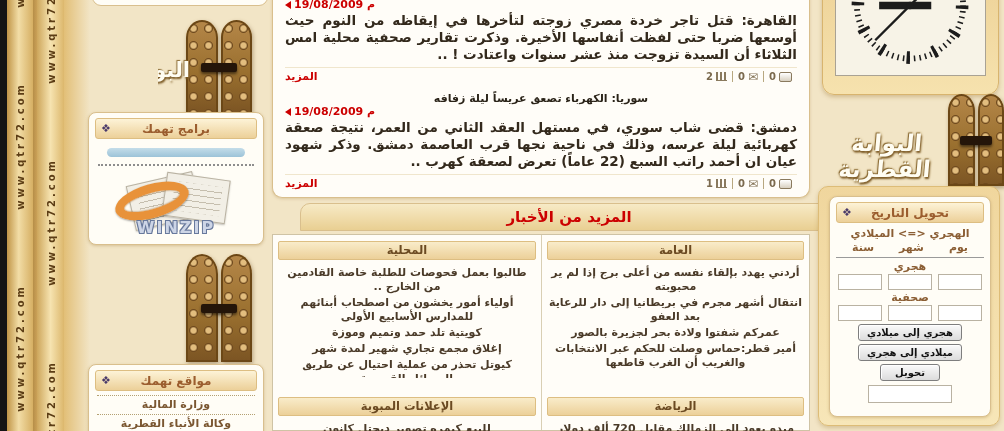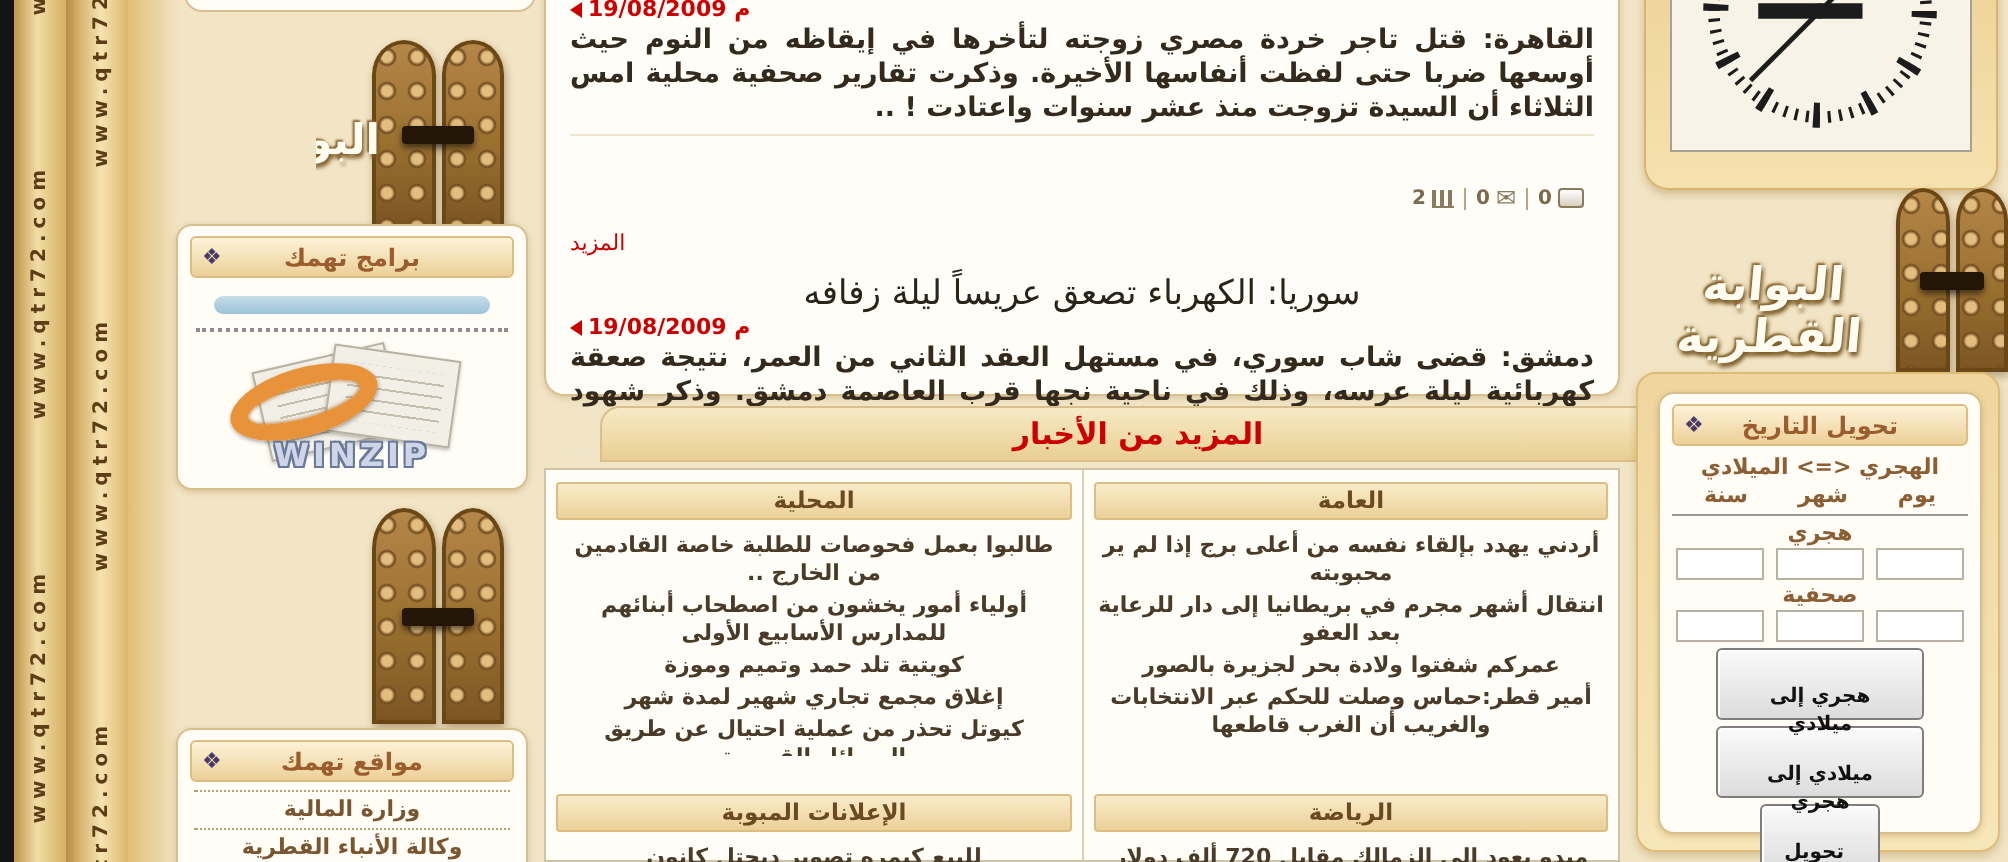--- a/index.html
+++ b/index.html
@@ -88,31 +88,31 @@
   .news-panel { position:absolute; left:272px; top:-12px; width:538px; height:210px;
       background:#fffdf8; border:1px solid #d9bf8d; border-top:none; border-radius:0 0 10px 10px;
       padding:10px 12px 0; direction:rtl; box-shadow:0 1px 3px rgba(150,110,40,.25); }
   .news-date { color:#cc0000; font-size:11px; font-weight:bold; text-align:left; direction:ltr; }
   .date-arrow { display:inline-block; width:0; height:0; margin-right:3px; vertical-align:middle;
       border-top:4px solid transparent; border-bottom:4px solid transparent; border-right:6px solid #cc0000; }
   .news-body { color:#33291c; font-size:13.5px; font-weight:bold; line-height:17px;
       text-align:justify; margin-top:1px; }
   .news-foot { display:flex; justify-content:space-between; align-items:center;
       direction:ltr; margin-top:4px; padding:2px 0; border-top:1px solid #f0e6cd; }
-  .more-link { color:#cc0000; font-size:11px; font-weight:normal; text-decoration:none;margin-top:45px; }
+  .more-link { color:#cc0000; font-size:11px; font-weight:bold; text-decoration:none; }
   .stats { display:flex; align-items:center; color:#7b6a4e; font-size:10px; font-weight:bold; }
   .stat { display:flex; align-items:center; gap:3px; padding:0 5px; }
   .stat + .stat { border-left:1px solid #b8a880; }
   .ic-chart { display:inline-block; width:11px; height:9px; border-bottom:1px solid #8a7a5e;
       background:linear-gradient(90deg,#8a7a5e 0 2px,rgba(0,0,0,0) 2px 4px,#8a7a5e 4px 6px,
                  rgba(0,0,0,0) 6px 8px,#8a7a5e 8px 10px,rgba(0,0,0,0) 10px); }
   .ic-mail { font-size:12px; line-height:10px; color:#8a7a5e; }
   .ic-print { display:inline-block; width:13px; height:10px; border:1px solid #8a7a5e; border-radius:2px;
       background:linear-gradient(#ffffff,#d8d0c0); }
-  .news-title { text-align:center; color:#2a2318; font-size:17px; font-weight:normal; margin-top:7px; }
+  .news-title { text-align:center; color:#2a2318; font-size:11px; font-weight:bold; margin-top:7px; }
 
   
   .more-news-bar { position:absolute; left:272px; top:203px; width:538px; height:28px;
       background:linear-gradient(180deg,#f7eac6,#e9cf92); border:1px solid #d9bf8d;
       border-radius:10px 10px 0 0; display:flex; align-items:center; justify-content:center;
       color:#cc0000; font-size:15px; font-weight:bold;margin-left:28px; }
   .columns-box { position:absolute; left:272px; top:234px; width:538px; height:197px;
       background:#fffdf8; border:1px solid #cfc3a5; }
   .vdivider { position:absolute; left:268px; top:0; bottom:0; width:1px; background:#d9cfb4; }
   .col { position:absolute; top:0; bottom:0; }
@@ -141,21 +141,21 @@
       box-shadow:0 2px 4px rgba(150,110,40,.3); }
   .conv-box { left:10px; top:9px; width:162px; height:221px; }
   .conv-body { direction:rtl; text-align:center; color:#8b5e34; font-size:11px; font-weight:bold;
       padding:0 6px; }
   .conv-sub { margin-top:1px; }
   .conv-cols { display:flex; justify-content:space-between; padding:0 16px; margin-top:1px; }
   .conv-hr { border:none; border-top:1px solid #9a9a9a; margin:3px 0 2px; }
   .conv-label { margin-top:1px; }
   .conv-inputs { display:flex; justify-content:space-between; padding:0 2px; margin-top:1px; }
   .conv-inputs input { width:44px; height:16px; border:1px solid #b9b2a2; background:#fff; }
-  .conv-btn { display:block; margin:3px auto 0; width:104px; height:17px; padding:17px;
+  .conv-btn { display:block; margin:3px auto 0; width:104px; height:17px; padding:0;
       font-family:inherit; font-size:10px; font-weight:bold; line-height:14px; color:#111;
       background:linear-gradient(#fafafa,#dcdcdc); border:1px solid #7e7e7e; border-radius:3px;
       box-shadow:inset 1px 1px 0 #fff; cursor:pointer; }
   .conv-btn.small { width:60px; }
   .conv-result { display:block; margin:4px auto 0; width:84px; height:18px;
       border:1px solid #b9b2a2; background:#fff; }
 </style>
 </head>
 <body>
 

